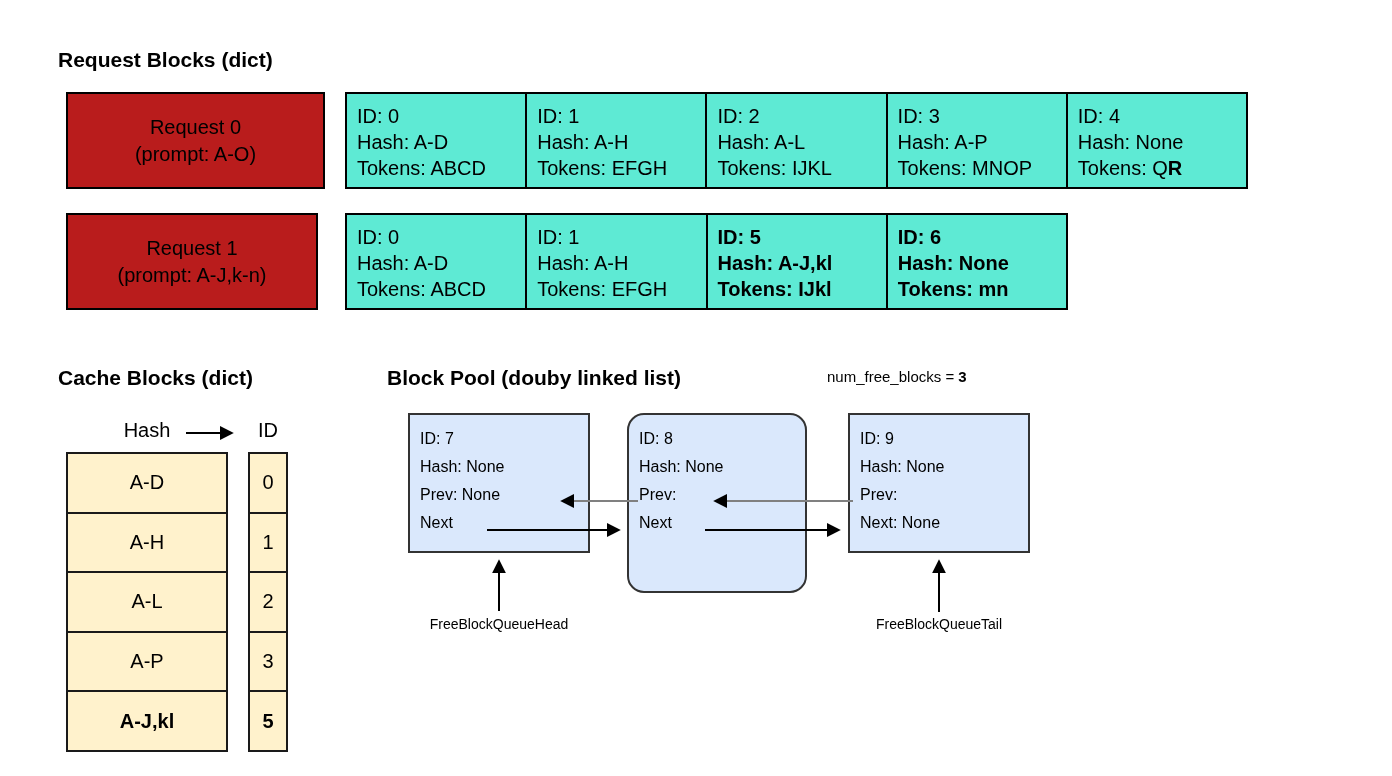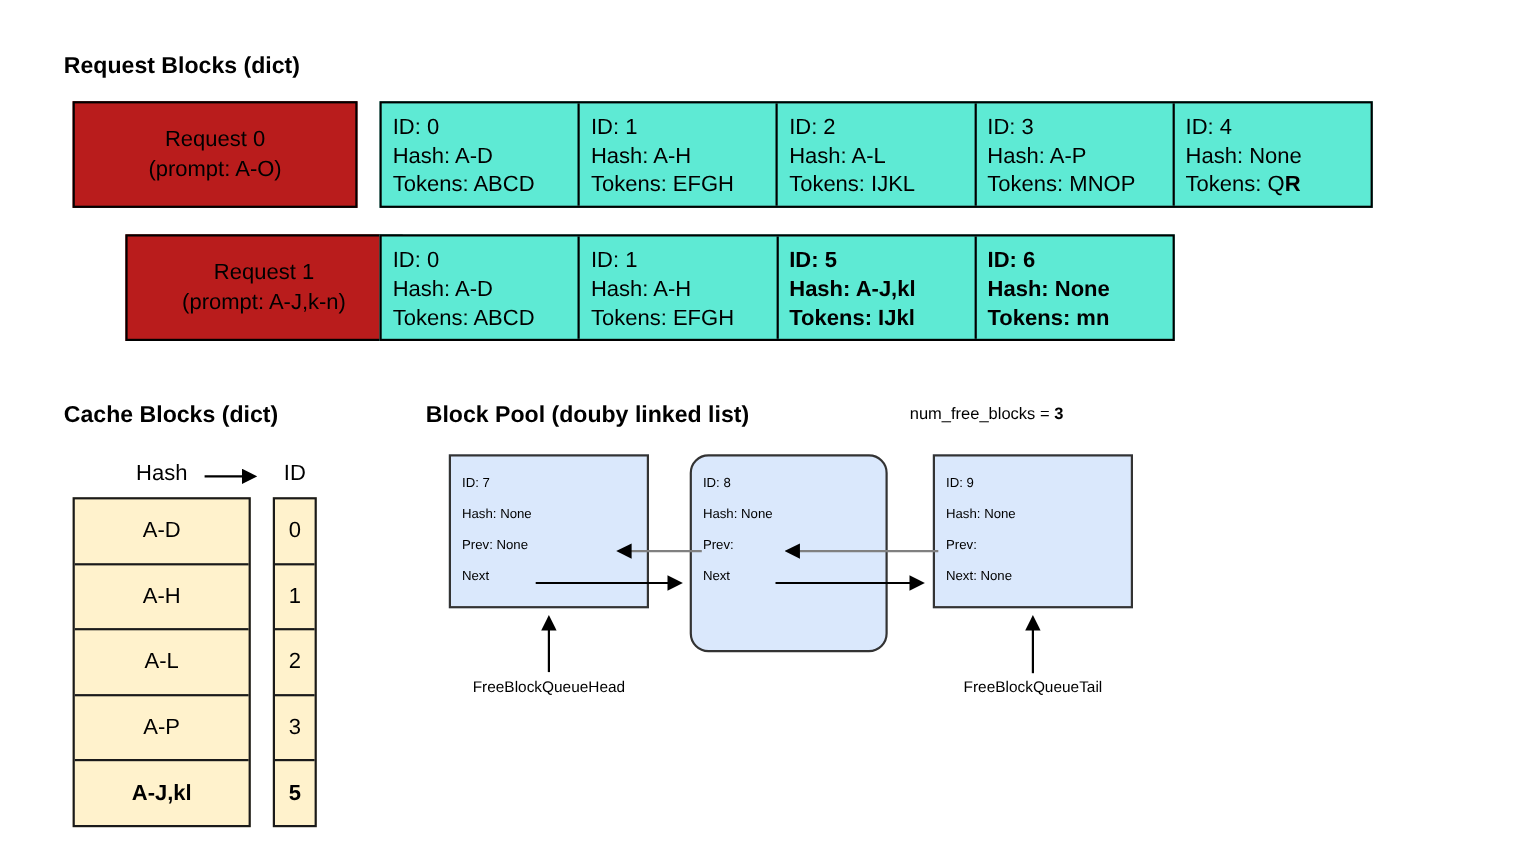--- a/index.html
+++ b/index.html
@@ -36,21 +36,21 @@
   .cache-row {
     flex:1 1 0; display:flex; align-items:center; justify-content:center;
     font-size:20px;
   }
   .cache-row + .cache-row { border-top:2px solid #1a1a1a; }
   .col-header { font-size:20px; text-align:center; }
 
   
   .pool-block {
     background:#DAE8FC; border:2px solid #333; box-sizing:border-box;
-    padding:10px 0 0 10px; font-size:12px; line-height:28px; white-space:nowrap;
+    padding:10px 0 0 10px; font-size:16px; line-height:28px; white-space:nowrap;
   }
   .ptr-label { font-size:14px; text-align:center; white-space:nowrap; }
 
   svg.arrows { position:absolute; left:0; top:0; pointer-events:none; }
 </style>
 </head>
 <body>
 
 <div class="canvas">
 
@@ -81,21 +81,21 @@
       <div>Hash: A-P</div>
       <div><span>Tokens: MNOP</span><span class="b"></span></div>
     </div>
     <div class="req-cell">
       <div>ID: 4</div>
       <div>Hash: None</div>
       <div><span>Tokens: Q</span><span class="b">R</span></div>
     </div>
   </div>
 
-  <div class="abs req-label" style="left:66px; top:213px; width:252px; height:97px;margin-left:48px;">
+  <div class="abs req-label" style="left:66px; top:213px; width:252px; height:97px;">
     <span>Request 1</span>
     <span>(prompt: A-J,k-n)</span>
   </div>
   <div class="abs req-row" style="left:345px; top:213px; width:723px; height:97px;">
     <div class="req-cell">
       <div>ID: 0</div>
       <div>Hash: A-D</div>
       <div><span>Tokens: ABCD</span><span class="b"></span></div>
     </div>
     <div class="req-cell">

